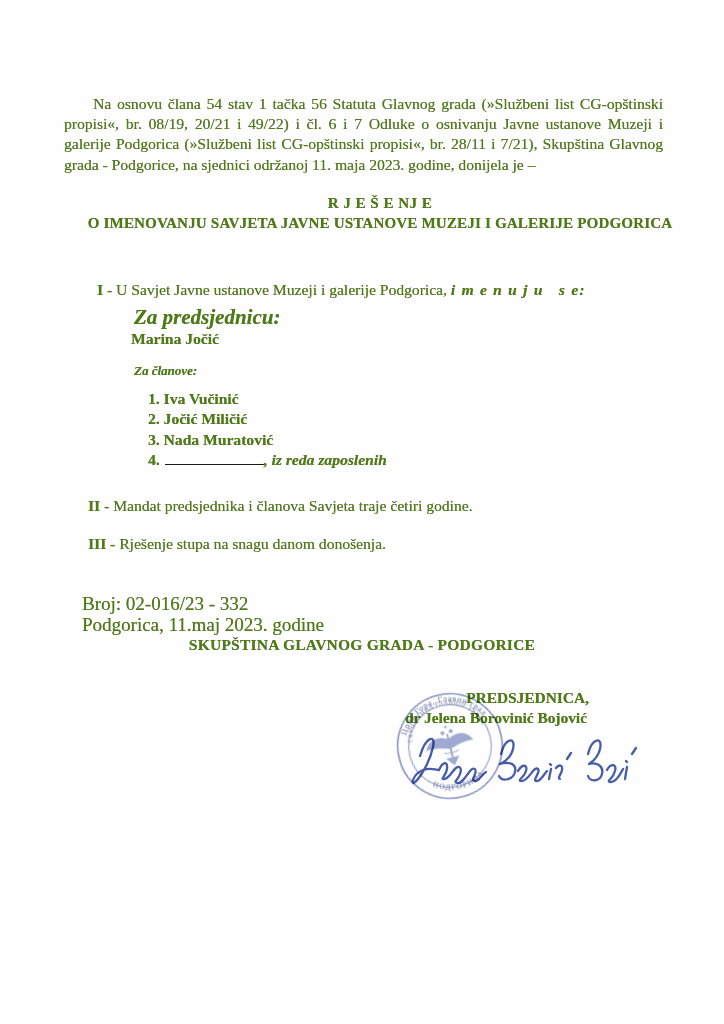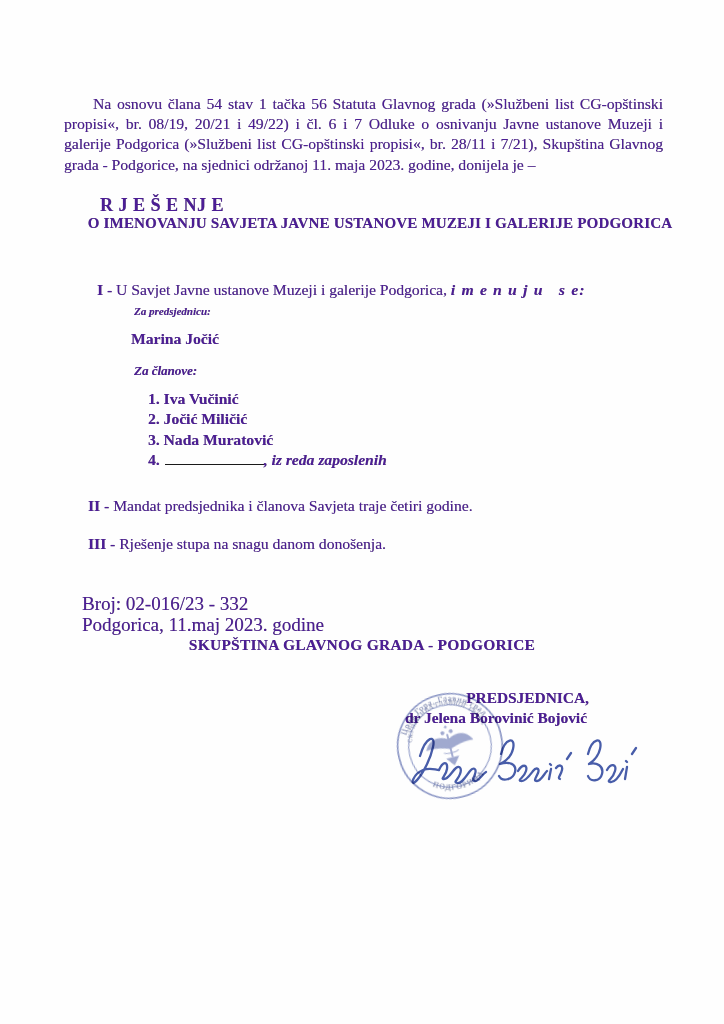--- a/index.html
+++ b/index.html
@@ -1,30 +1,30 @@
 <!DOCTYPE html>
 <html><head>
 <meta charset="utf-8">
 <style>
   html,body{margin:0;padding:0;background:#ffffff;}
   .page{
     position:relative;width:724px;height:1024px;background:#fefefe;overflow:hidden;
-    font-family:"Liberation Serif", serif;color:#4c1d95;
+    font-family:"Liberation Serif", serif;color:#4d7c0f;
     text-shadow:0.2px 0.2px 0.35px rgba(26,26,26,0.5);
   }
   .abs{position:absolute;}
   .b{font-weight:700;}
   .bi{font-weight:700;font-style:italic;}
   .pre{white-space:pre;}
   #intro{left:64px;top:78px;width:599px;font-size:15.6px;line-height:20.4px;text-align:justify;text-indent:29px;}
-  #title{left:100px;top:195px;width:560px;text-align:left;font-weight:700;font-size:18px;white-space:pre;letter-spacing:0.5px;}
+  #title{left:100px;top:195px;width:560px;text-align:center;font-weight:700;font-size:15px;white-space:pre;letter-spacing:0.5px;}
   #subtitle{left:75px;top:215px;width:610px;text-align:center;font-weight:700;font-size:15px;letter-spacing:0.2px;}
   #lead{left:68px;top:264px;width:599px;font-size:15.6px;text-indent:29px;line-height:20.4px;}
   #lead .emph{letter-spacing:1.2px;}
-  #president-label{left:134px;top:305px;font-size:11px;}
+  #president-label{left:134px;top:305px;font-size:21px;}
   #president-name{left:131px;top:330px;font-size:15.6px;}
   #members-label{left:134px;top:363px;font-size:13px;}
   #member-list{left:148px;top:389px;font-size:15.6px;line-height:20.3px;font-weight:700;}
   .blank-line{display:inline-block;width:99px;height:13px;border-bottom:1.6px solid #1a1a1a;margin-left:5px;vertical-align:baseline;}
   #section-2{left:64px;top:481px;width:599px;font-size:15.6px;text-indent:24px;}
   #section-3{left:64px;top:519px;width:599px;font-size:15.6px;text-indent:24px;}
   #ref-block{left:82px;top:594px;font-size:19px;line-height:20.6px;}
   #issuer{left:0;top:636px;width:724px;text-align:center;font-weight:700;font-size:15.4px;letter-spacing:0.3px;}
   #sig-title{left:420px;top:689px;width:215px;text-align:center;font-weight:700;font-size:15.4px;}
   #sig-name{left:405px;top:709px;width:245px;text-align:left;font-weight:700;font-size:15.4px;}

